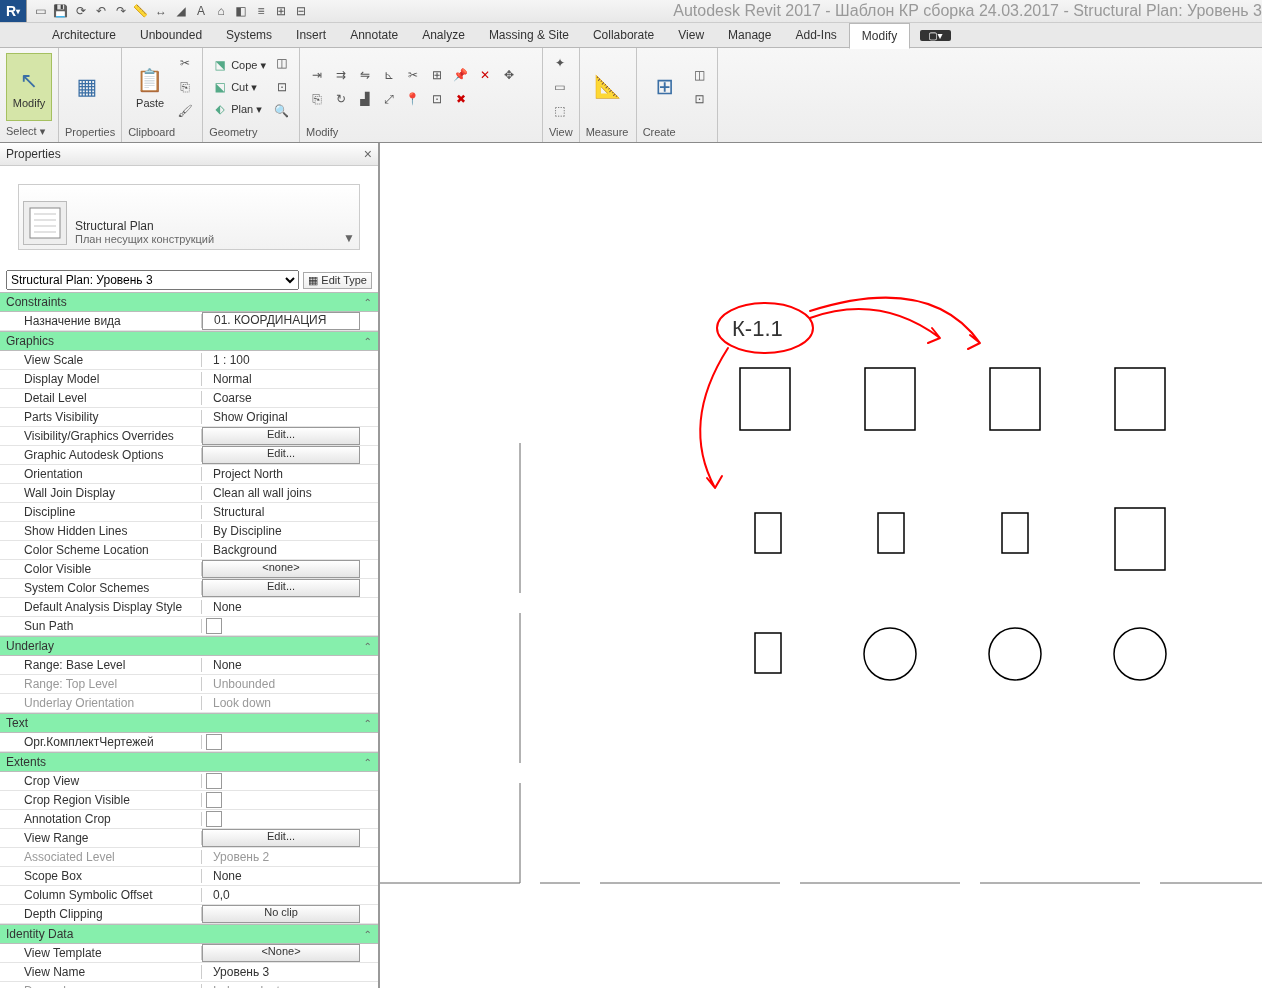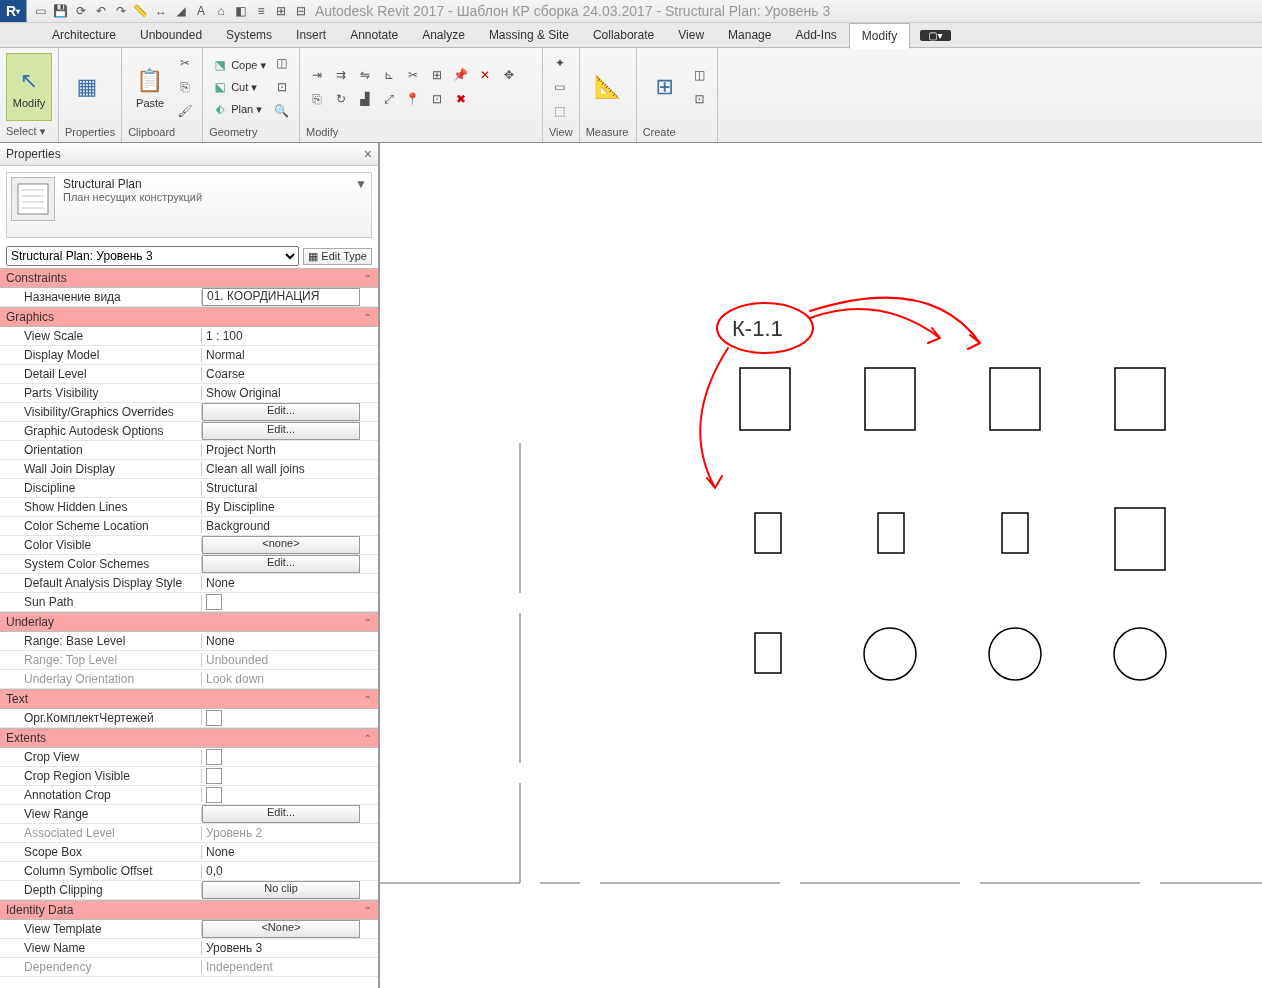--- a/index.html
+++ b/index.html
@@ -1,55 +1,55 @@
 <!DOCTYPE html>
 <html><head>
 <meta charset="utf-8">
 <style>
 html,body{margin:0;padding:0;font-family:"Segoe UI",Tahoma,sans-serif;font-size:12px;color:#333;background:#fff;overflow:hidden;width:1262px;height:988px}
 .titlebar{height:22px;background:linear-gradient(#f5f5f5,#e8e8e8);display:flex;align-items:center;border-bottom:1px solid #ccc}
 .titlebar .r-btn{width:26px;height:22px;background:#1e4f8a;color:#fff;display:flex;align-items:center;justify-content:center;font-weight:bold;font-size:14px;border-right:1px solid #999}
 .qat{display:flex;align-items:center;gap:4px;padding:0 6px}
 .qat .ic{width:16px;height:16px;display:flex;align-items:center;justify-content:center;color:#555;cursor:pointer}
-.title-text{flex:1;text-align:left;color:#999;font-size:14px}
+.title-text{flex:1;text-align:right;color:#999;font-size:16px}
 .menubar{height:24px;background:#e9e9e9;border-bottom:1px solid #b8b8b8;display:flex;align-items:center;padding-left:40px}
 .menubar .tab{padding:0 12px;height:24px;line-height:24px;cursor:pointer;color:#333;font-size:12px}
 .menubar .tab.active{background:#fff;border:1px solid #b8b8b8;border-bottom:1px solid #fff;margin-bottom:-1px}
 .menubar .opt{margin-left:10px;background:#333;color:#fff;padding:0 8px;font-size:10px;border-radius:2px}
 .ribbon{height:94px;background:linear-gradient(#f7f7f7,#ededed);border-bottom:1px solid #8a8a8a;display:flex}
 .ribbon-group{border-right:1px solid #c5c5c5;display:flex;flex-direction:column;padding:2px 6px}
 .ribbon-group .tools{flex:1;display:flex;align-items:center;gap:2px}
 .ribbon-group .glabel{text-align:left;font-size:11px;color:#555;padding:2px 0}
 .rbtn-lg{display:flex;flex-direction:column;align-items:center;justify-content:center;width:44px;height:66px;cursor:pointer;font-size:11px}
 .rbtn-lg .ico{width:32px;height:32px;display:flex;align-items:center;justify-content:center;font-size:22px;color:#3b6fa5}
 .rbtn-lg.sel{background:#d5e5a8;border:1px solid #a5c060}
 .rbtn-sm{width:22px;height:22px;display:flex;align-items:center;justify-content:center;cursor:pointer;color:#555}
 .rbtn-row{display:flex;flex-direction:column;gap:2px}
 .rbtn-mini{display:flex;align-items:center;gap:3px;height:20px;padding:0 3px;font-size:11px;cursor:pointer}
 .rbtn-mini .mi{width:16px;height:16px;display:flex;align-items:center;justify-content:center;color:#5a8;font-size:12px}
 .content{display:flex;height:calc(988px - 22px - 24px - 94px)}
 .props-panel{width:378px;border-right:2px solid #999;display:flex;flex-direction:column;background:#fff}
 .props-title{height:22px;background:linear-gradient(#fff,#e8e8e8);border-bottom:1px solid #ccc;padding:0 6px;display:flex;align-items:center;font-size:12px}
 .props-title .x{margin-left:auto;cursor:pointer;font-size:14px;color:#666}
-.type-sel{height:56px;background:linear-gradient(#fff,#f2f2f2);border:1px solid #ccc;margin:6px;display:flex;align-items:flex-start;padding:4px;cursor:pointer}
+.type-sel{height:56px;background:linear-gradient(#fff,#f2f2f2);border:1px solid #ccc;margin:18px;display:flex;align-items:flex-end;padding:4px;cursor:pointer}
 .type-sel .ticon{width:42px;height:42px;background:#eee;border:1px solid #bbb;margin-right:8px;display:flex;align-items:center;justify-content:center}
 .type-sel .tinfo{flex:1}
 .type-sel .tname{font-size:12px}
 .type-sel .tdesc{font-size:11px;color:#666}
 .type-sel .dd{color:#666}
 .inst-row{display:flex;align-items:center;padding:2px 6px;gap:4px}
 .inst-row select{flex:1;font-size:12px;height:20px}
 .edit-type{display:flex;align-items:center;gap:3px;border:1px solid #aaa;padding:1px 4px;background:linear-gradient(#fff,#eee);cursor:pointer;font-size:11px}
 .prop-grid{flex:1;overflow-y:auto;font-size:12px}
-.pg-head{background:#fca5a5;padding:2px 6px;display:flex;align-items:center;border-top:1px solid #bbb;border-bottom:1px solid #bbb;font-size:12px}
+.pg-head{background:#86efac;padding:2px 6px;display:flex;align-items:center;border-top:1px solid #bbb;border-bottom:1px solid #bbb;font-size:12px}
 .pg-head .chev{margin-left:auto;cursor:pointer;color:#666;font-size:10px}
 .pg-row{display:flex;border-bottom:1px solid #e4e4e4;height:18px;align-items:center}
 .pg-row.dis{color:#999}
 .pg-label{width:177px;padding-left:24px;border-right:1px solid #ccc;white-space:nowrap;overflow:hidden}
-.pg-val{flex:1;padding-left:4px;white-space:nowrap;overflow:hidden}
+.pg-val{flex:1;padding-left:11px;white-space:nowrap;overflow:hidden}
 .pg-val.inp{border:1px solid #999;background:#fff;margin:0 18px 0 0;height:16px}
 .pg-btn{flex:1;text-align:center;background:linear-gradient(#fff,#e5e5e5);border:1px solid #999;margin:0 18px 0 0;height:16px;font-size:11px;cursor:pointer}
 .pg-check{width:14px;height:14px;border:1px solid #999;background:#fff;margin-left:4px}
 .canvas{flex:1;position:relative;background:#fff;overflow:hidden}
 .canvas svg{position:absolute;top:0;left:0}
 .sep-line{stroke:#666;stroke-width:1}
 .rect-shape{fill:none;stroke:#000;stroke-width:1.5}
 .circ-shape{fill:none;stroke:#000;stroke-width:1.5}
 .anno{stroke:#f00;stroke-width:2;fill:none}
 .anno-text{fill:#333;font-size:22px;font-family:Arial}

